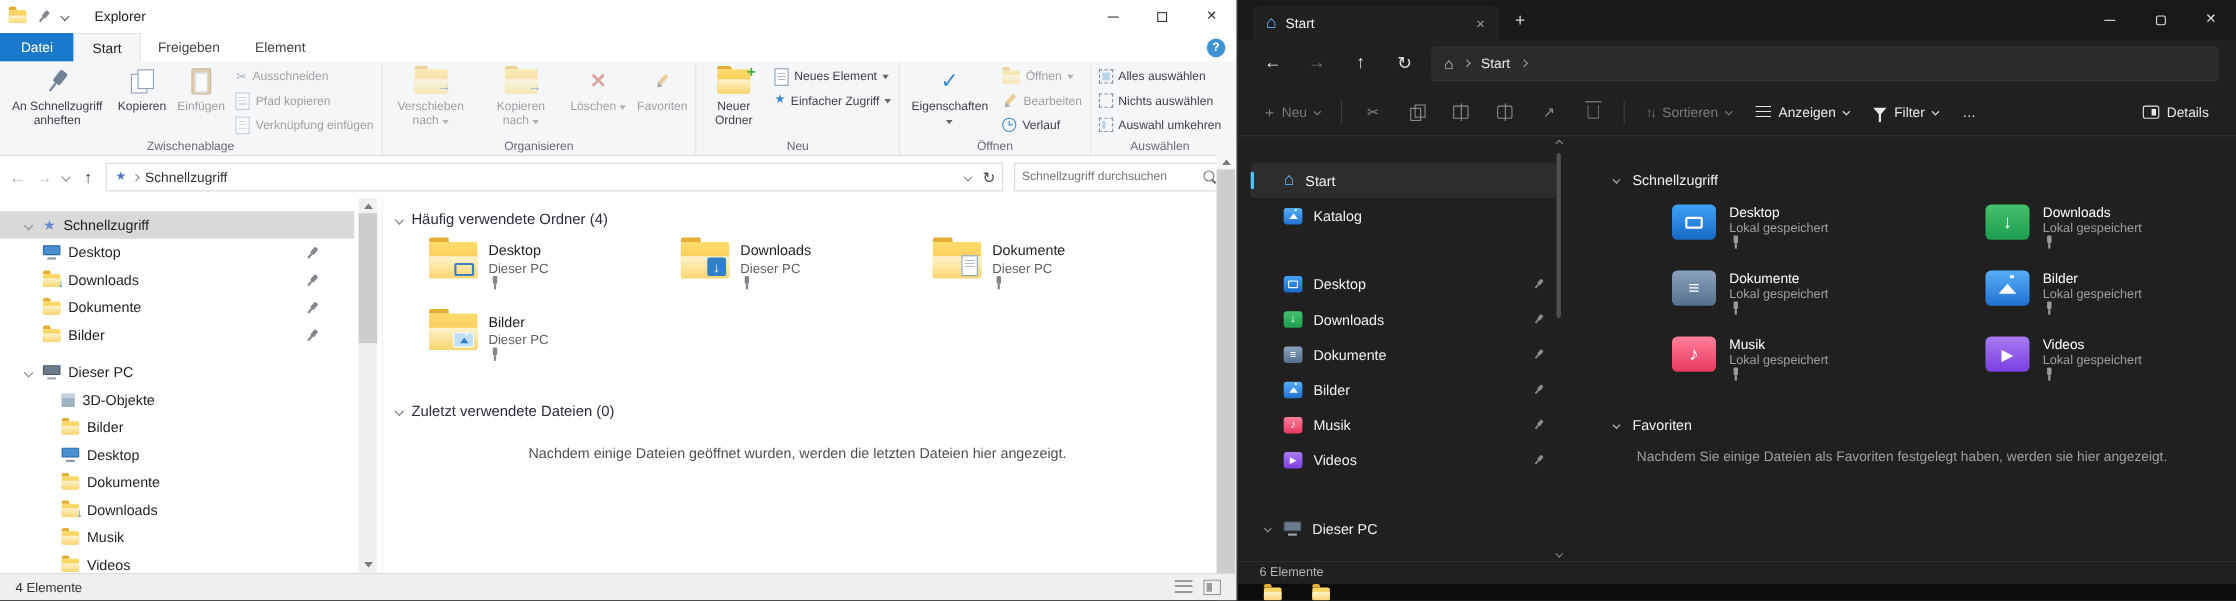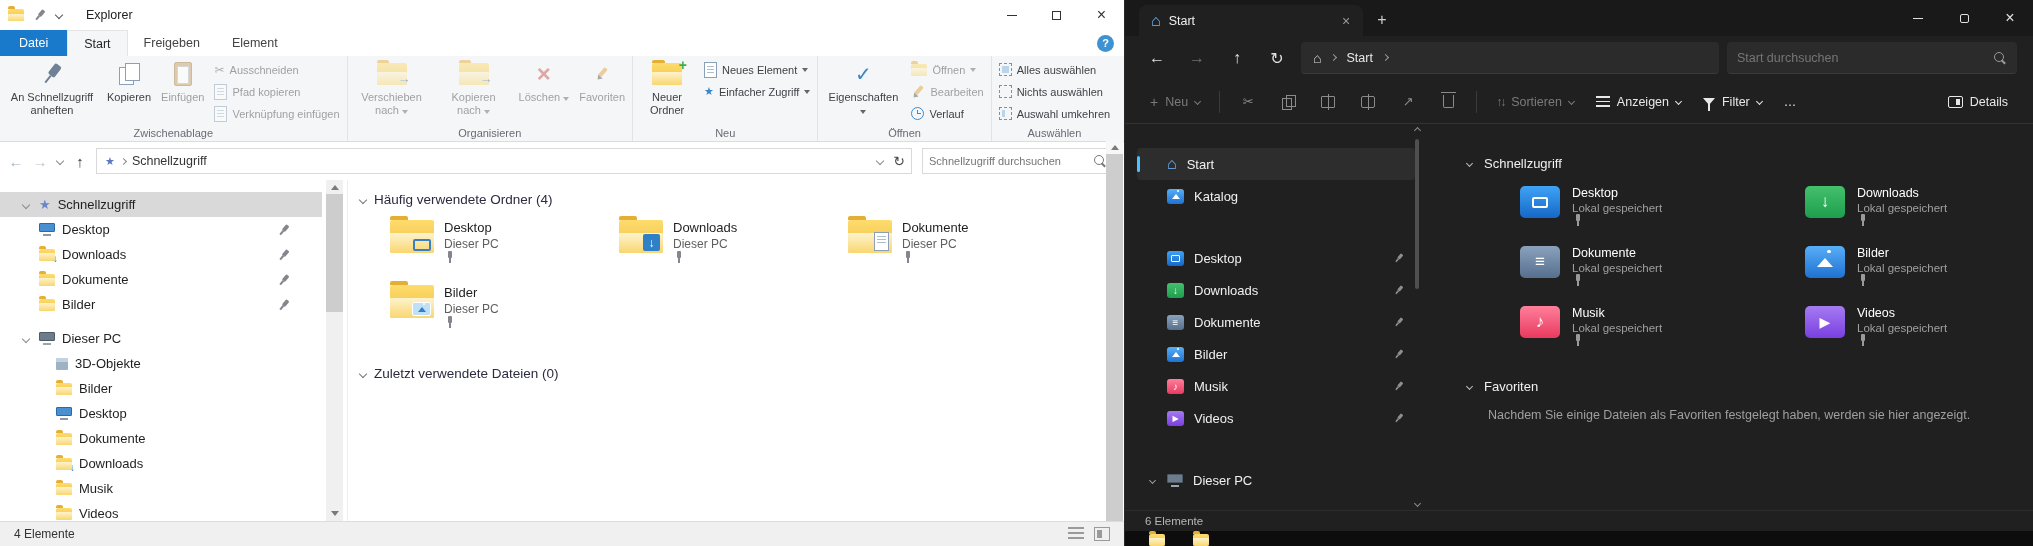--- a/index.html
+++ b/index.html
@@ -531,20 +531,21 @@
               <div class="loc">Dieser PC</div>
               <span class="ic-pin"></span>
             </span>
           </div>
         </div>
 
         <div class="sec-head" style="position:absolute;left:12px;top:186px;">
           <span class="chv chv-d"></span>
           <span>Zuletzt verwendete Dateien (0)</span>
         </div>
+        <div class="empty-txt">Nachdem einige Dateien geöffnet wurden, werden die letzten Dateien hier angezeigt.</div>
 
         <div class="mbar">
           <span class="tri-up" style="margin-top:5px;"></span>
           <span class="thumb" style="width:17px;background:#cdcdcd;flex:1;margin:4px 0;"></span>
           <span class="tri-down" style="margin-bottom:5px;"></span>
         </div>
       </div>
     </div>
 
     <div class="w10-status">
@@ -582,24 +583,20 @@
       <span class="nav11">←</span>
       <span class="nav11 dis">→</span>
       <span class="nav11">↑</span>
       <span class="nav11">↻</span>
       <div class="crumb">
         <span class="home11" style="color:#d6d6d6;font-size:14px;">⌂</span>
         <span class="chv chv-r"></span>
         <span>Start</span>
         <span class="chv chv-r"></span>
       </div>
-      <div class="search11">
-        <input placeholder="Start durchsuchen" style="">
-        <span class="ic-search"></span>
-      </div>
     </div>
 
     <div class="w11-toolbar">
       <div class="tbtn dis">
         <span class="glyph" style="font-size:14px;">+</span>
         <span>Neu</span>
         <span class="chv chv-d"></span>
       </div>
       <span class="tsep"></span>
       <div class="ticon">

